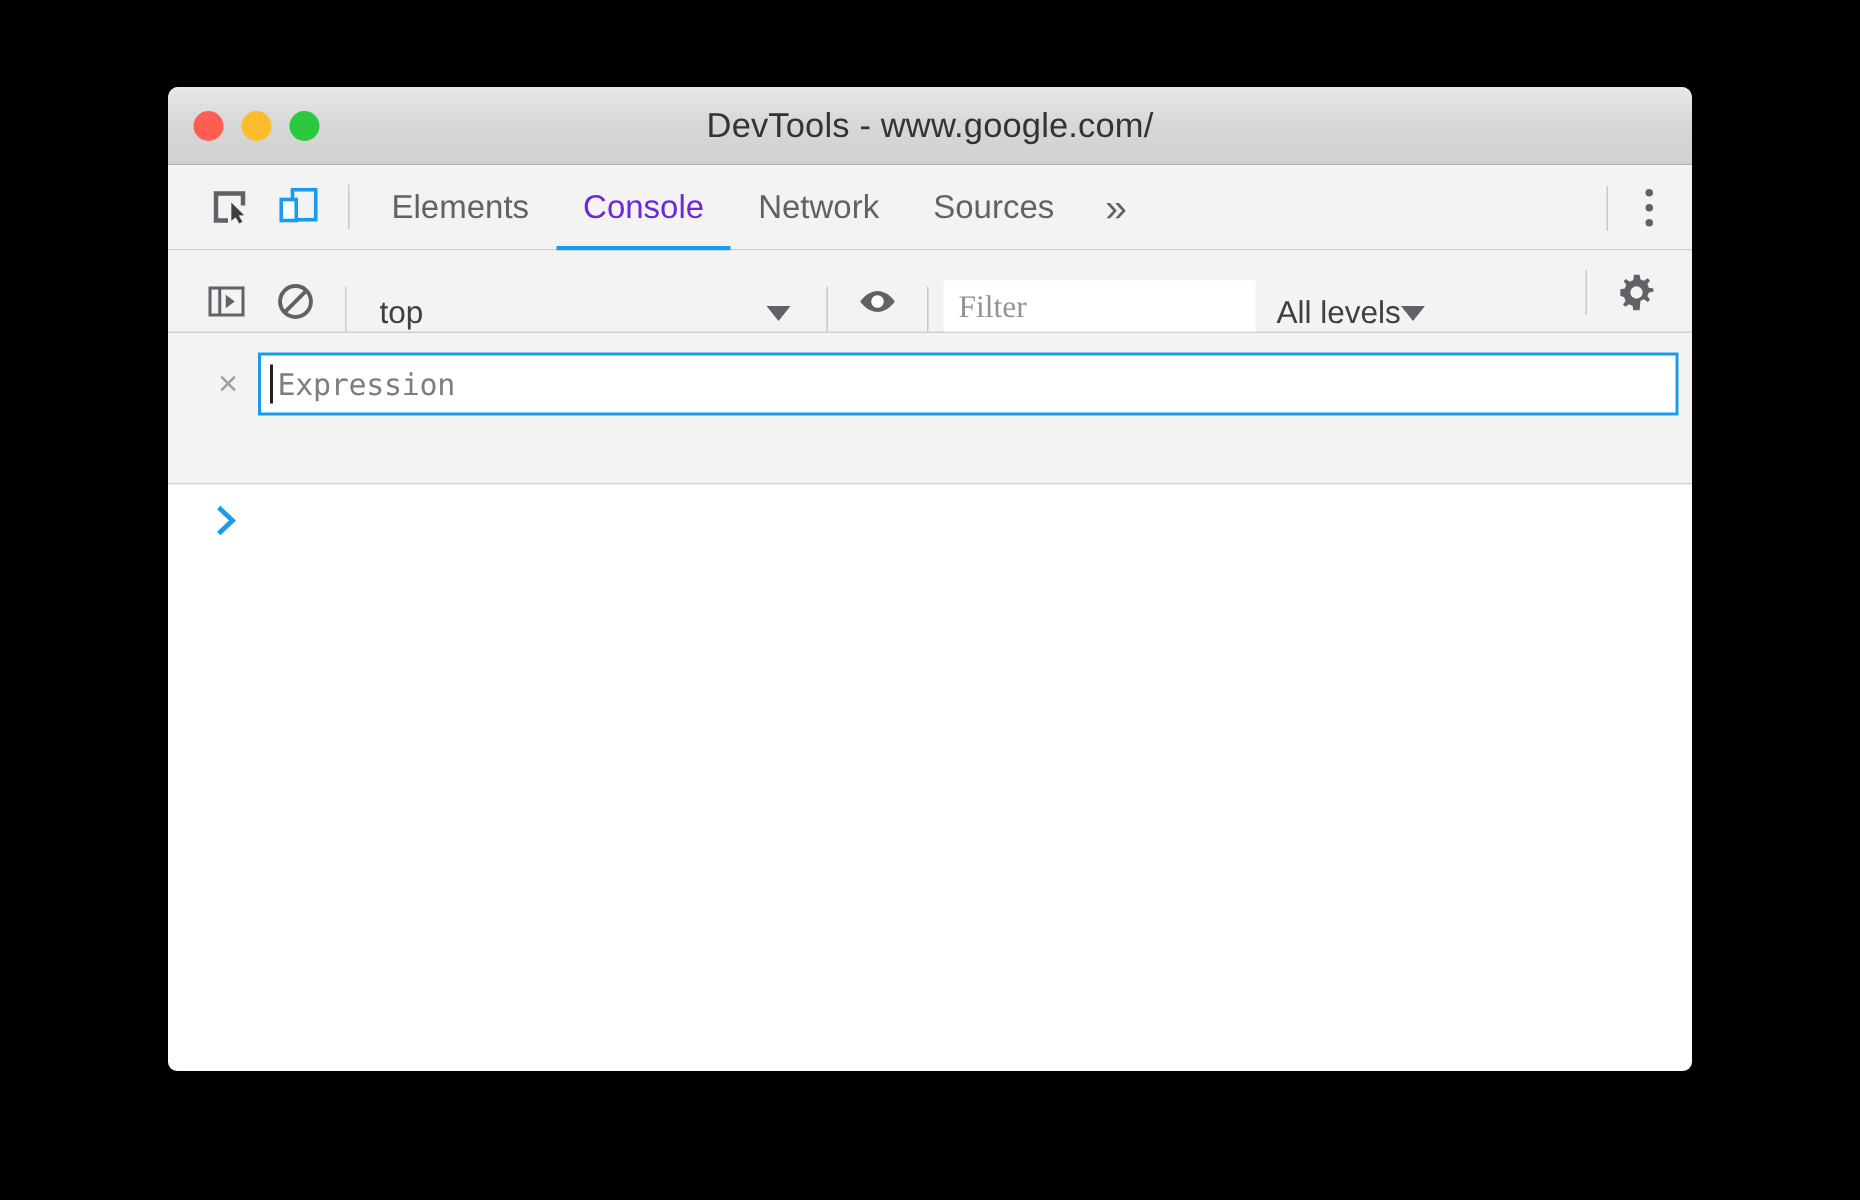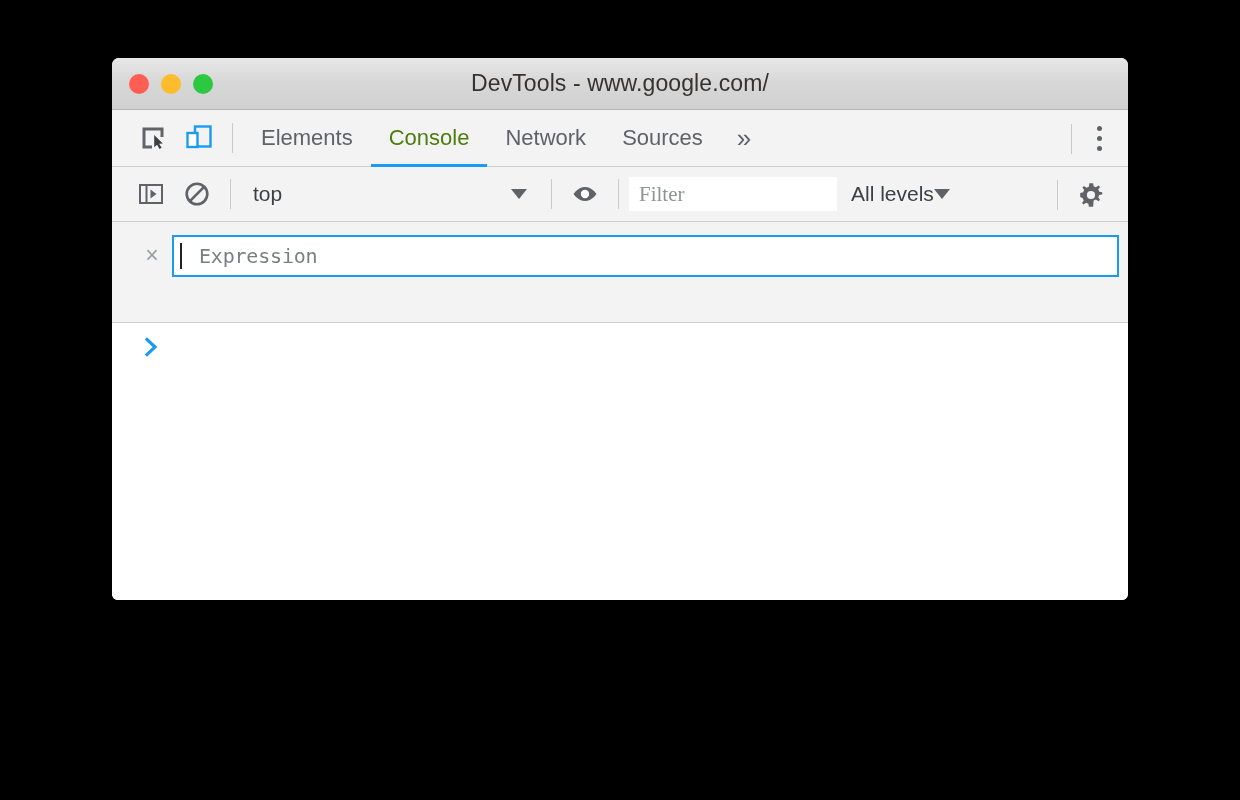--- a/index.html
+++ b/index.html
@@ -6,21 +6,21 @@
   html, body {
     width: 1240px; height: 800px;
     background: #000000;
     font-family: "Liberation Sans", sans-serif;
     overflow: hidden;
   }
 
   #window {
     position: absolute;
     left: 112px; top: 58px;
-    width: 1016px; height: 542px;
+    width: 1016px; height: 656px;
     background: #ffffff;
     border-radius: 7px 7px 6px 6px;
     overflow: hidden;
   }
 
   
   #titlebar {
     position: relative;
     height: 52px;
     background: linear-gradient(to bottom, #e9e8e8 0%, #d8d7d7 48%, #d2d1d1 100%);
@@ -70,21 +70,21 @@
   }
   .tab {
     font-size: 22px;
     color: #5f6368;
     padding: 0 18px;
     height: 57px;
     display: flex; align-items: center;
     position: relative;
     cursor: default;
   }
-  .tab.active { color: #4d7c0f; }
+  .tab.active { color: #6d28d9; }
   .tab.active::after {
     content: "";
     position: absolute;
     left: 0; right: 0; bottom: 0;
     height: 3px;
     background: #1a9bf0;
   }
   .overflow-chev {
     font-size: 26px;
     color: #5f6368;
@@ -106,21 +106,21 @@
   }
   .dots-v i { width: 5px; height: 5px; border-radius: 50%; background: #5f6368; display: block; }
 
   
   #console-toolbar {
     position: relative;
     height: 55px;
     background: #f3f3f3;
     border-bottom: 1px solid #cfcfcf;
     display: flex;
-    align-items: center;
+    align-items: flex-end;
     padding-left: 16px;
   }
   #context-select {
     flex: 0 0 auto;
     width: 300px;
     display: flex;
     align-items: center;
     justify-content: space-between;
     font-size: 21px;
     color: #3c4043;
@@ -190,21 +190,21 @@
   #expr-caret {
     width: 2px; height: 26px;
     background: #202124;
     flex: 0 0 auto;
   }
   #expr-placeholder {
     font-family: "DejaVu Sans Mono", monospace;
     font-size: 20px;
     color: #7a7f84;
     letter-spacing: -0.2px;
-    padding-left: 17px;
+    padding-left: 3px;
   }
 
   
   #console-body {
     background: #ffffff;
     height: 316px;
     position: relative;
   }
   #console-prompt {
     position: absolute;

